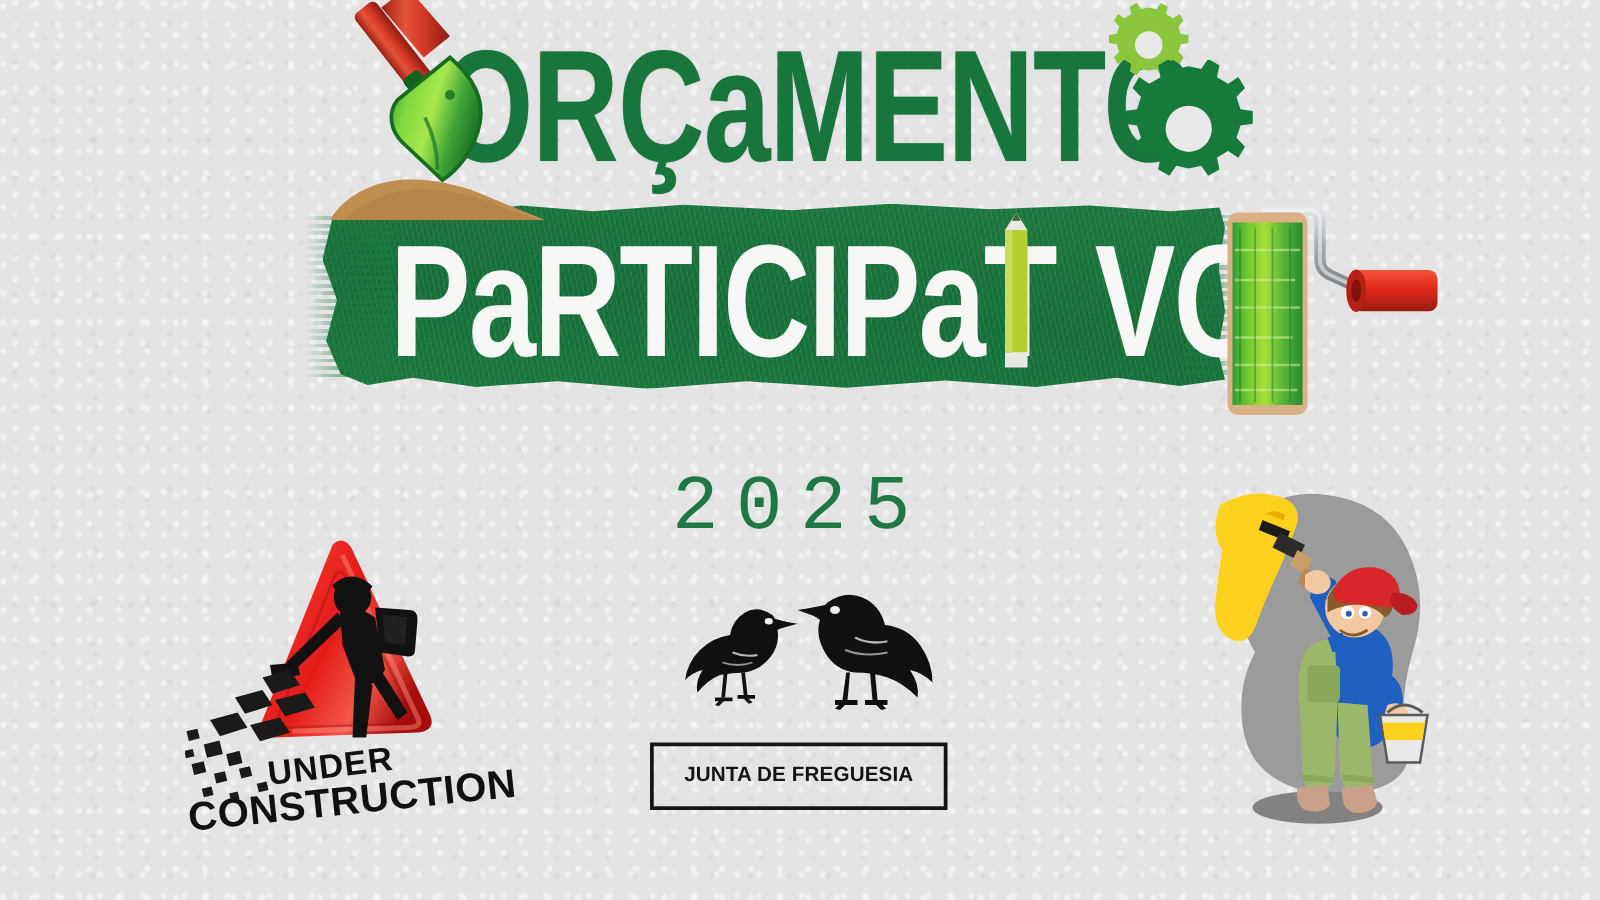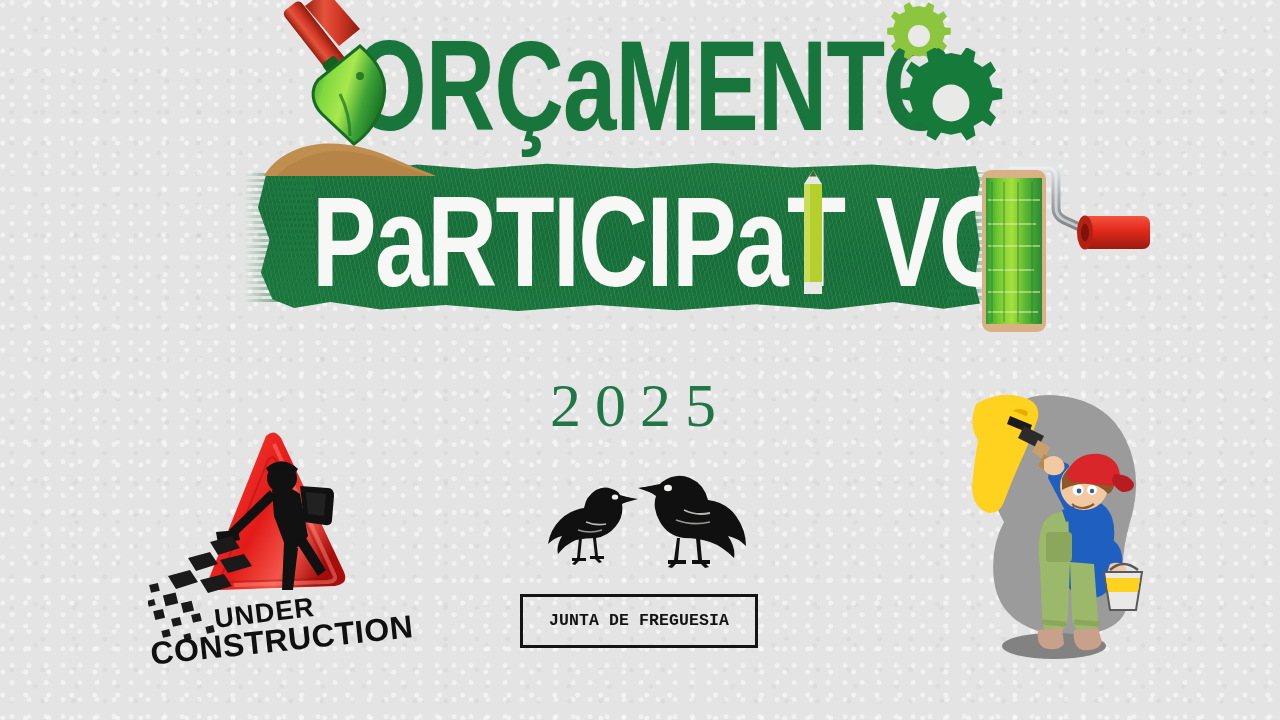--- a/index.html
+++ b/index.html
@@ -123,21 +123,21 @@
     z-index: 7;
   }
 
   
   #year-2025 {
     left: 0;
     top: 370px;
     width: 1280px;
     text-align: center;
     z-index: 6;
-    font-family: Liberation Serif, serif;
+    font-family: Liberation Mono, monospace;
     font-size: 62px;
     font-weight: 400;
     letter-spacing: 14px;
     color: #1f7745;
   }
 
   
   #shovel { left: 262px; top: -10px; width: 170px; height: 200px; z-index: 6; }
   #dirt-mound { left: 258px; top: 138px; width: 182px; height: 40px; z-index: 5; }
 
@@ -186,21 +186,21 @@
     height: 54px;
     border: 3px solid #141414;
     box-sizing: border-box;
     display: flex;
     flex-direction: column;
     align-items: center;
     justify-content: center;
     background: transparent;
   }
   #junta-box .ln {
-    font-family: Liberation Mono, monospace;
+    font-family: Liberation Sans, sans-serif;
     font-size: 16.5px;
     font-weight: 700;
     letter-spacing: 0.1px;
     color: #141414;
     line-height: 1.18;
     white-space: nowrap;
   }
 
   
   #painter { left: 958px; top: 382px; width: 214px; height: 288px; z-index: 6; }

